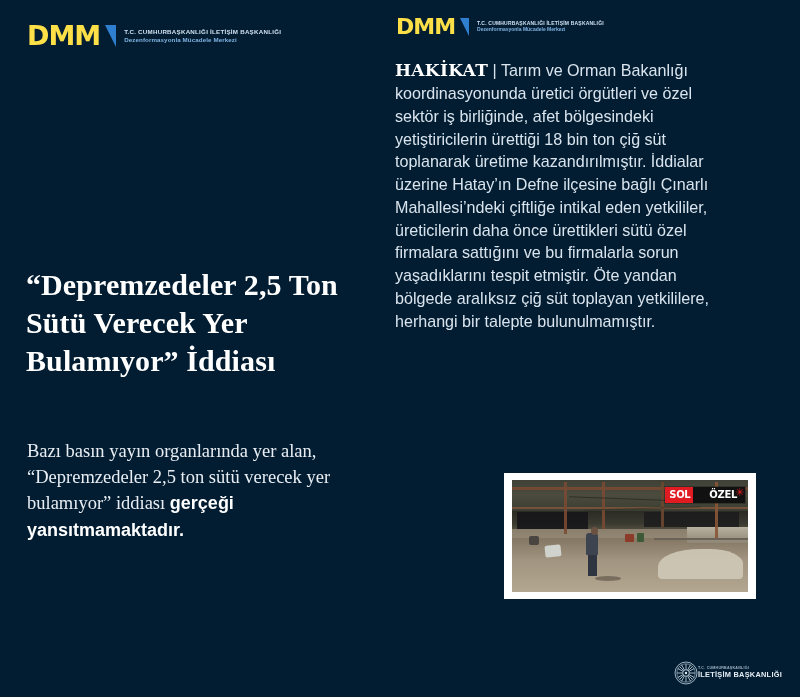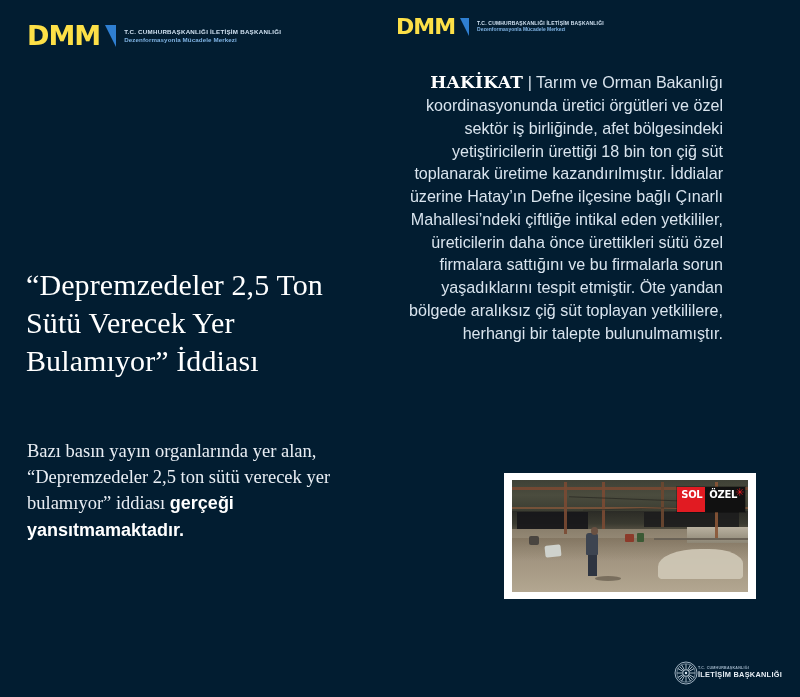--- a/index.html
+++ b/index.html
@@ -42,21 +42,21 @@
   .left .dmm-t2{font-size:6.2px;letter-spacing:.1px;}
   .left .dmm-sep{
     border-width:22px 0 0 11px;
     border-color:#2f7fd1 transparent transparent transparent;
     margin-left:-2px;margin-right:1px;
   }
 
   .headline{
     position:absolute;left:26px;top:246px;width:345px;
     font-family:"Liberation Serif", serif;
-    font-weight:400;
+    font-weight:700;
     font-size:30px;
     line-height:1.26;
     color:#ffffff;
     letter-spacing:.1px;
   }
   .subtext{
     position:absolute;left:27px;top:419px;width:340px;
     font-family:"Liberation Serif", serif;
     font-size:18.5px;
     line-height:1.42;
@@ -77,21 +77,21 @@
     border-color:#2f7fd1 transparent transparent transparent;
     margin-left:-2px;margin-right:1px;
   }
 
   .body-col{
     position:absolute;left:3px;top:58px;width:340px;
     color:#d9e4ee;
     font-size:16.1px;
     line-height:1.415;
   }
-  .body-col p{margin:12px;text-align:right;}
+  .body-col p{margin:0;}
   .body-col p + p{margin-top:20px;}
   .hakikat{
     font-family:"DejaVu Serif", serif;
     font-weight:700;
     font-size:17px;
     color:#ffffff;
     letter-spacing:.3px;
   }
   .pipe{color:#d9e4ee;}
 
@@ -153,23 +153,23 @@
   .ph-obj2{position:absolute;left:7%;top:50%;width:10px;height:9px;background:#4a4540;border-radius:2px;}
   .ph-obj3{position:absolute;left:48%;top:48%;width:9px;height:8px;background:#8c3a2a;border-radius:1px;}
   .ph-obj4{position:absolute;left:53%;top:47%;width:7px;height:9px;background:#3b5a35;border-radius:1px;}
   .ph-rail{position:absolute;left:60%;top:52%;width:40%;height:2px;background:#6a6256;}
   
   .sol-badge{
     position:absolute;right:3px;top:7px;display:flex;align-items:stretch;
     box-shadow:0 0 0 1px rgba(0,0,0,.25);
   }
   .sol-red{background:#e11b22;color:#ffffff;font-weight:700;font-size:10px;
-    padding:2px 3px 11px 4px;letter-spacing:-.4px;font-family:"DejaVu Sans", sans-serif;line-height:1.15;}
+    padding:2px 3px 2px 4px;letter-spacing:-.4px;font-family:"DejaVu Sans", sans-serif;line-height:1.15;}
   .sol-black{background:#111111;color:#ffffff;font-weight:700;font-size:10px;
-    padding:2px 8px 2px 4px;letter-spacing:-.3px;font-family:"DejaVu Sans", sans-serif;line-height:1.15;position:relative;}
+    padding:2px 8px 2px 16px;letter-spacing:-.3px;font-family:"DejaVu Sans", sans-serif;line-height:1.15;position:relative;}
   .sol-star{position:absolute;right:1px;top:0px;color:#e11b22;font-size:11px;line-height:1;}
 
   
   .footer{
     position:absolute;right:18px;bottom:12px;
     display:flex;align-items:center;gap:0;
   }
   .emblem{
     width:24px;height:24px;flex:0 0 24px;position:relative;
   }

